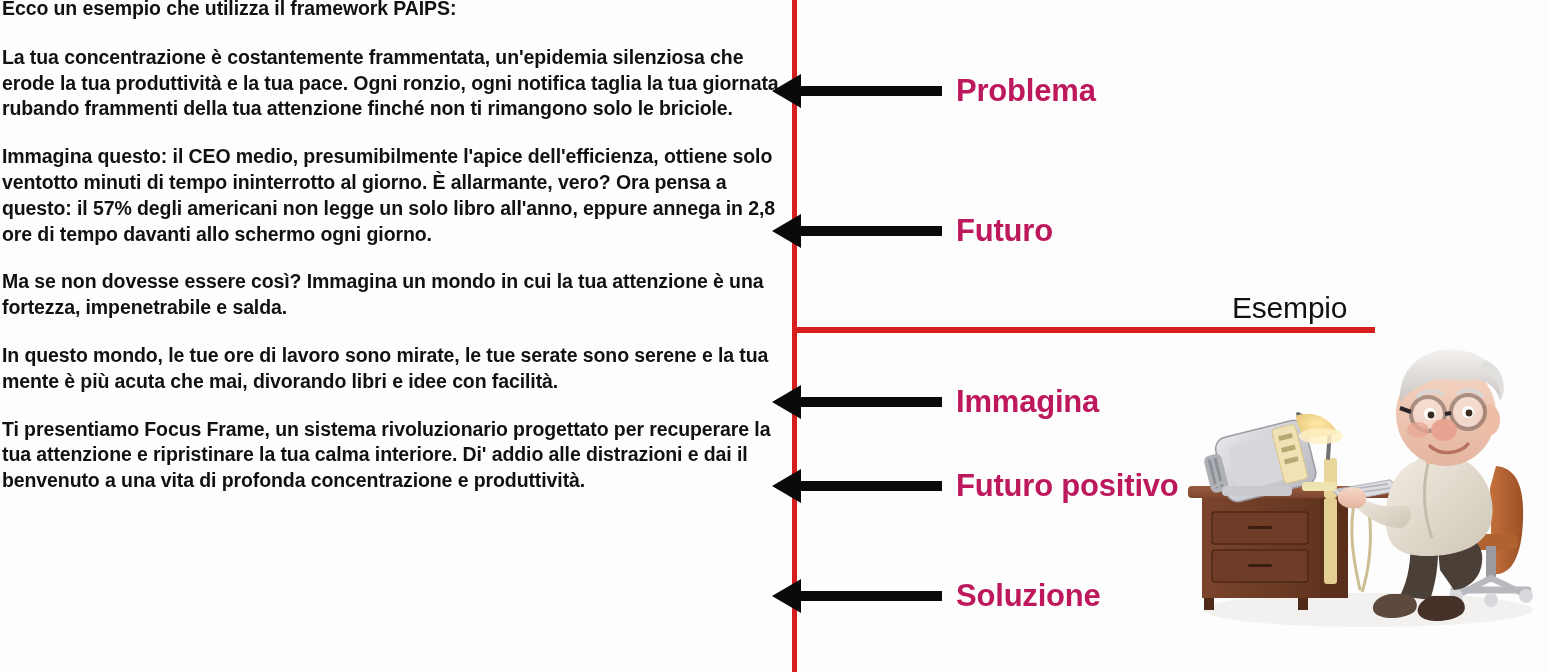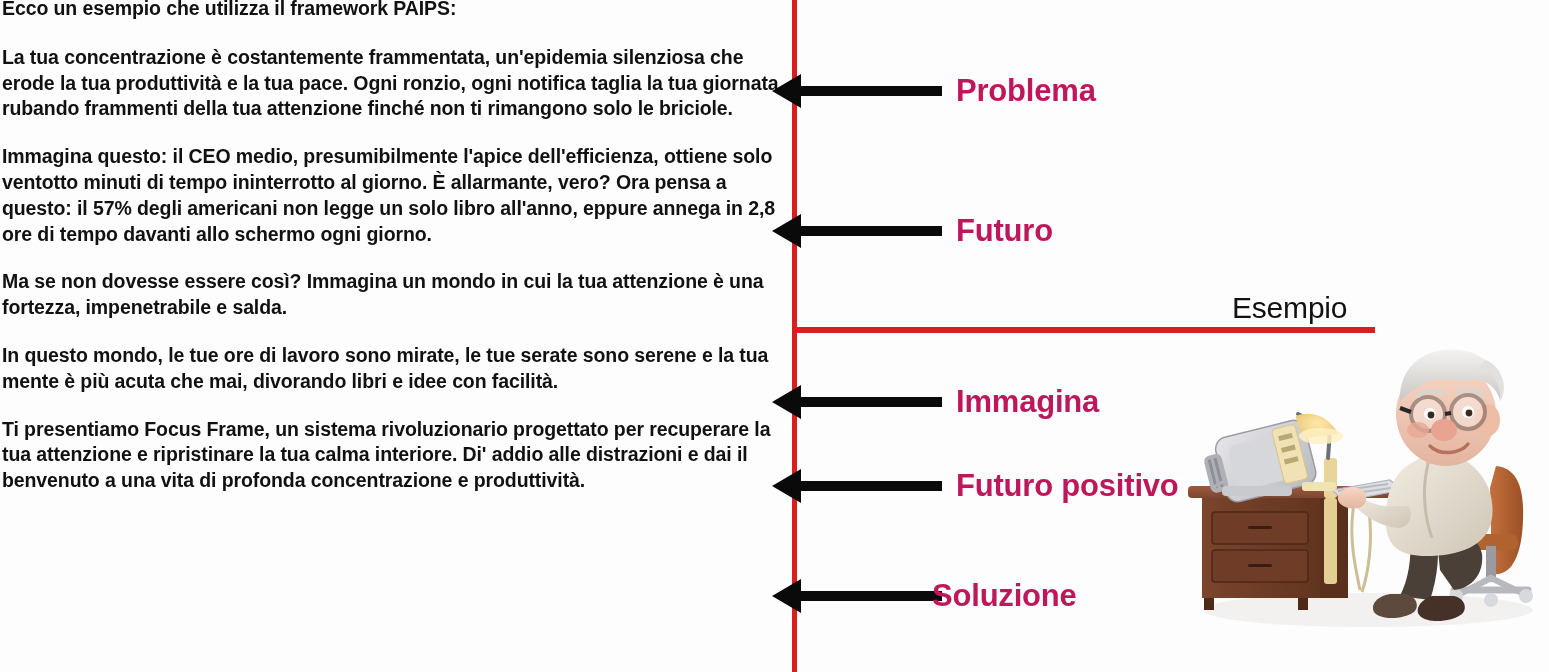--- a/index.html
+++ b/index.html
@@ -117,21 +117,21 @@
   <div class="arrow" style="top:577px">
     <svg width="172" height="38" viewBox="0 0 172 38">
         <path d="M2 19 L31 2 L31 14 L172 14 L172 24 L31 24 L31 36 Z" fill="#0a0a0a"></path>
       </svg>
   </div>
 
   <div class="stage-label" style="left:956px; top:75px">Problema</div>
   <div class="stage-label" style="left:956px; top:215px">Futuro</div>
   <div class="stage-label" style="left:956px; top:386px">Immagina</div>
   <div class="stage-label" style="left:956px; top:470px">Futuro positivo</div>
-  <div class="stage-label" style="left:932px; top:580px">Soluzione</div>
+  <div class="stage-label" style="left:956px; top:580px">Soluzione</div>
 
   <div class="esempio">Esempio</div>
 
   <div class="illus">
     <svg width="371" height="300" viewBox="0 0 371 300">
       <defs>
         <linearGradient id="deskTop" x1="0" y1="0" x2="0" y2="1">
           <stop offset="0" stop-color="#9a5b3e"></stop>
             <stop offset="1" stop-color="#7d4630"></stop>
         </linearGradient>

